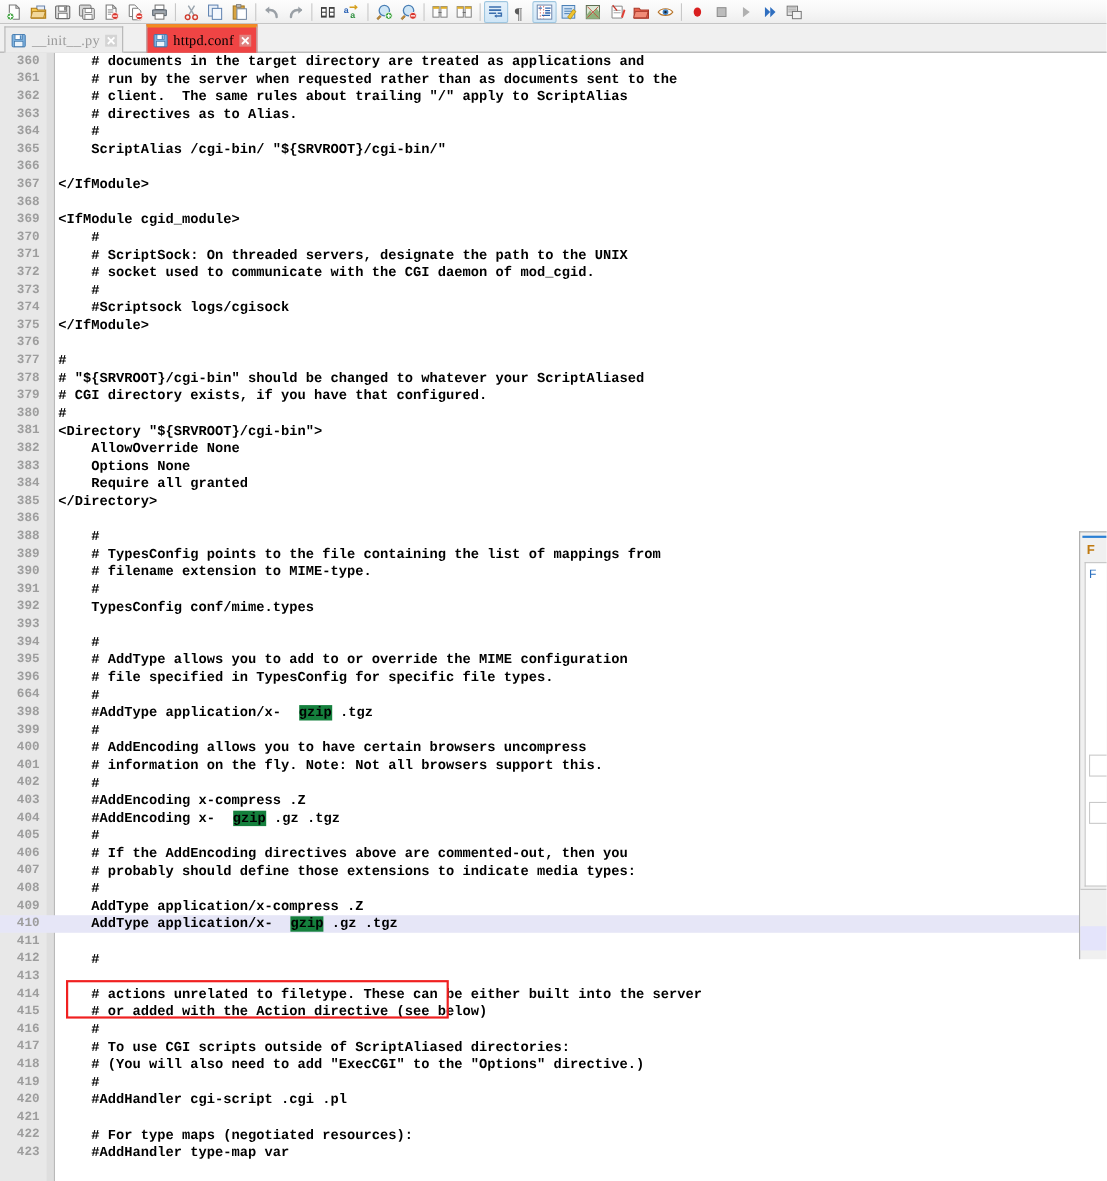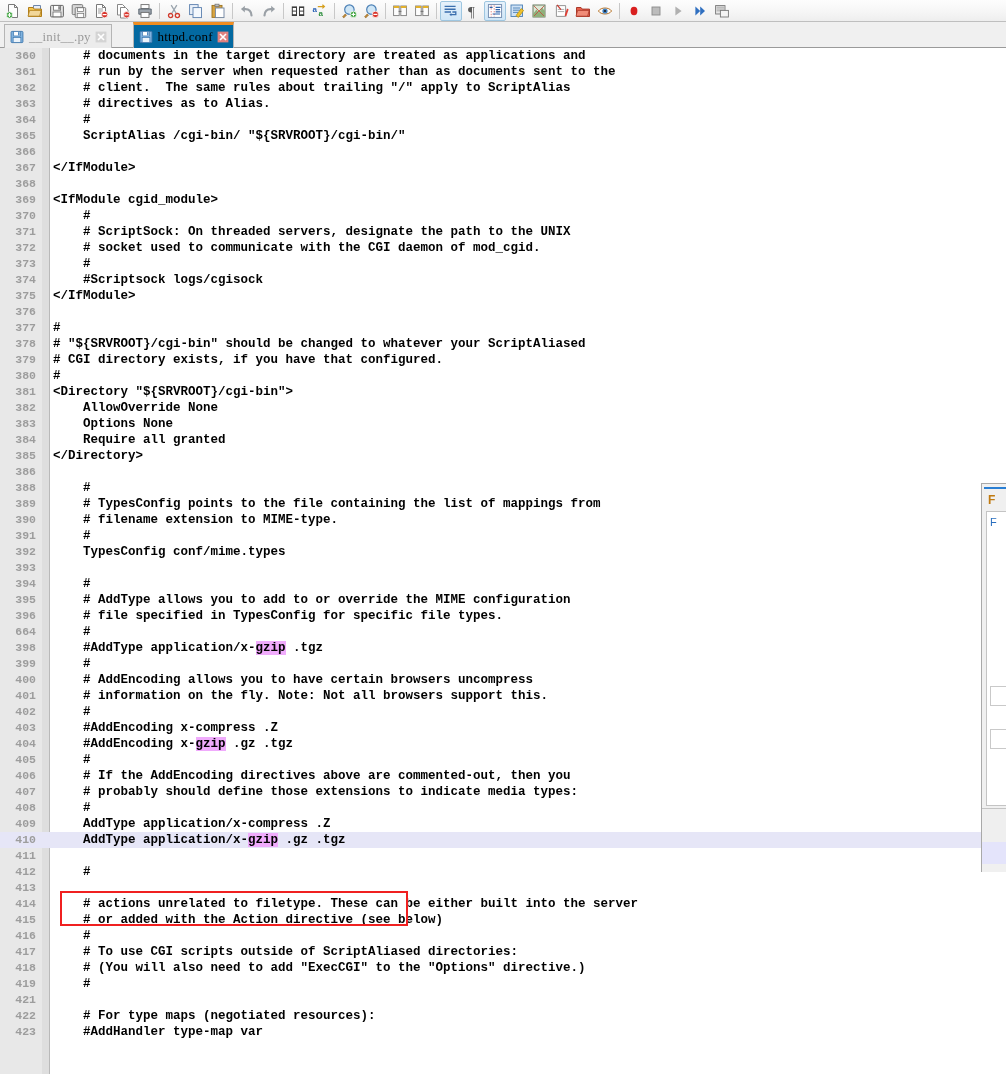--- a/index.html
+++ b/index.html
@@ -51,21 +51,21 @@
     font-size:13px;
     background:#ececec;
     border-left:1px solid #b5b5b5;
     border-right:1px solid #b5b5b5;
     border-top:1px solid #b5b5b5;
     color:#9b9b9b;
     white-space:nowrap;
     text-align:center;
   }
   .tab.active{
-    background:#0369a1;
+    background:#ef4444;
     color:#000000;
     border-top:3px solid #f08d21;
     height:26px;
     top:0;
     z-index:3;
   }
   .tab .tabico{
     width:14px;height:14px;margin-right:5px;flex:0 0 auto;display:block;
   }
   .tab .tabclose{
@@ -101,21 +101,21 @@
     font-family:"Liberation Mono", monospace;
     font-size:11.5px;
     line-height:16px;
   }
   .row .code{
     position:absolute;left:53px;top:0;height:16px;line-height:16px;
     white-space:pre;
   }
   .row.cur{ background:#e6e6f7; }
   .row.cur .ln{ }
-  .hl{ background:#f0abfc; }
+  .hl{ background:#15803d;margin-left:16px; }
 
   
   #rows{position:absolute;left:0;top:0;width:1006px;font-weight:bold;}
 
   
   #annotation{
     position:absolute;
     left:60px;top:843px;width:348px;height:35px;
     border:2px solid #f02020;
     box-sizing:border-box;
@@ -483,20 +483,21 @@
       <div class="row cur"><span class="ln">410</span><span class="code">    AddType application/x-<span class="hl">gzip</span> .gz .tgz</span></div>
       <div class="row"><span class="ln">411</span><span class="code"></span></div>
       <div class="row"><span class="ln">412</span><span class="code">    #</span></div>
       <div class="row"><span class="ln">413</span></div>
       <div class="row"><span class="ln">414</span><span class="code">    # actions unrelated to filetype. These can be either built into the server</span></div>
       <div class="row"><span class="ln">415</span><span class="code">    # or added with the Action directive (see below)</span></div>
       <div class="row"><span class="ln">416</span><span class="code">    #</span></div>
       <div class="row"><span class="ln">417</span><span class="code">    # To use CGI scripts outside of ScriptAliased directories:</span></div>
       <div class="row"><span class="ln">418</span><span class="code">    # (You will also need to add "ExecCGI" to the "Options" directive.)</span></div>
       <div class="row"><span class="ln">419</span><span class="code">    #</span></div>
+      <div class="row"><span class="ln">420</span><span class="code">    #AddHandler cgi-script .cgi .pl</span></div>
       <div class="row"><span class="ln">421</span><span class="code"></span></div>
       <div class="row"><span class="ln">422</span><span class="code">    # For type maps (negotiated resources):</span></div>
       <div class="row"><span class="ln">423</span><span class="code">    #AddHandler type-map var</span></div>
     </div>
   <div id="annotation"></div>
 </div>
 
 <div id="rightpanel">
   <div class="accent"></div>
   <div class="ttl">F</div>

